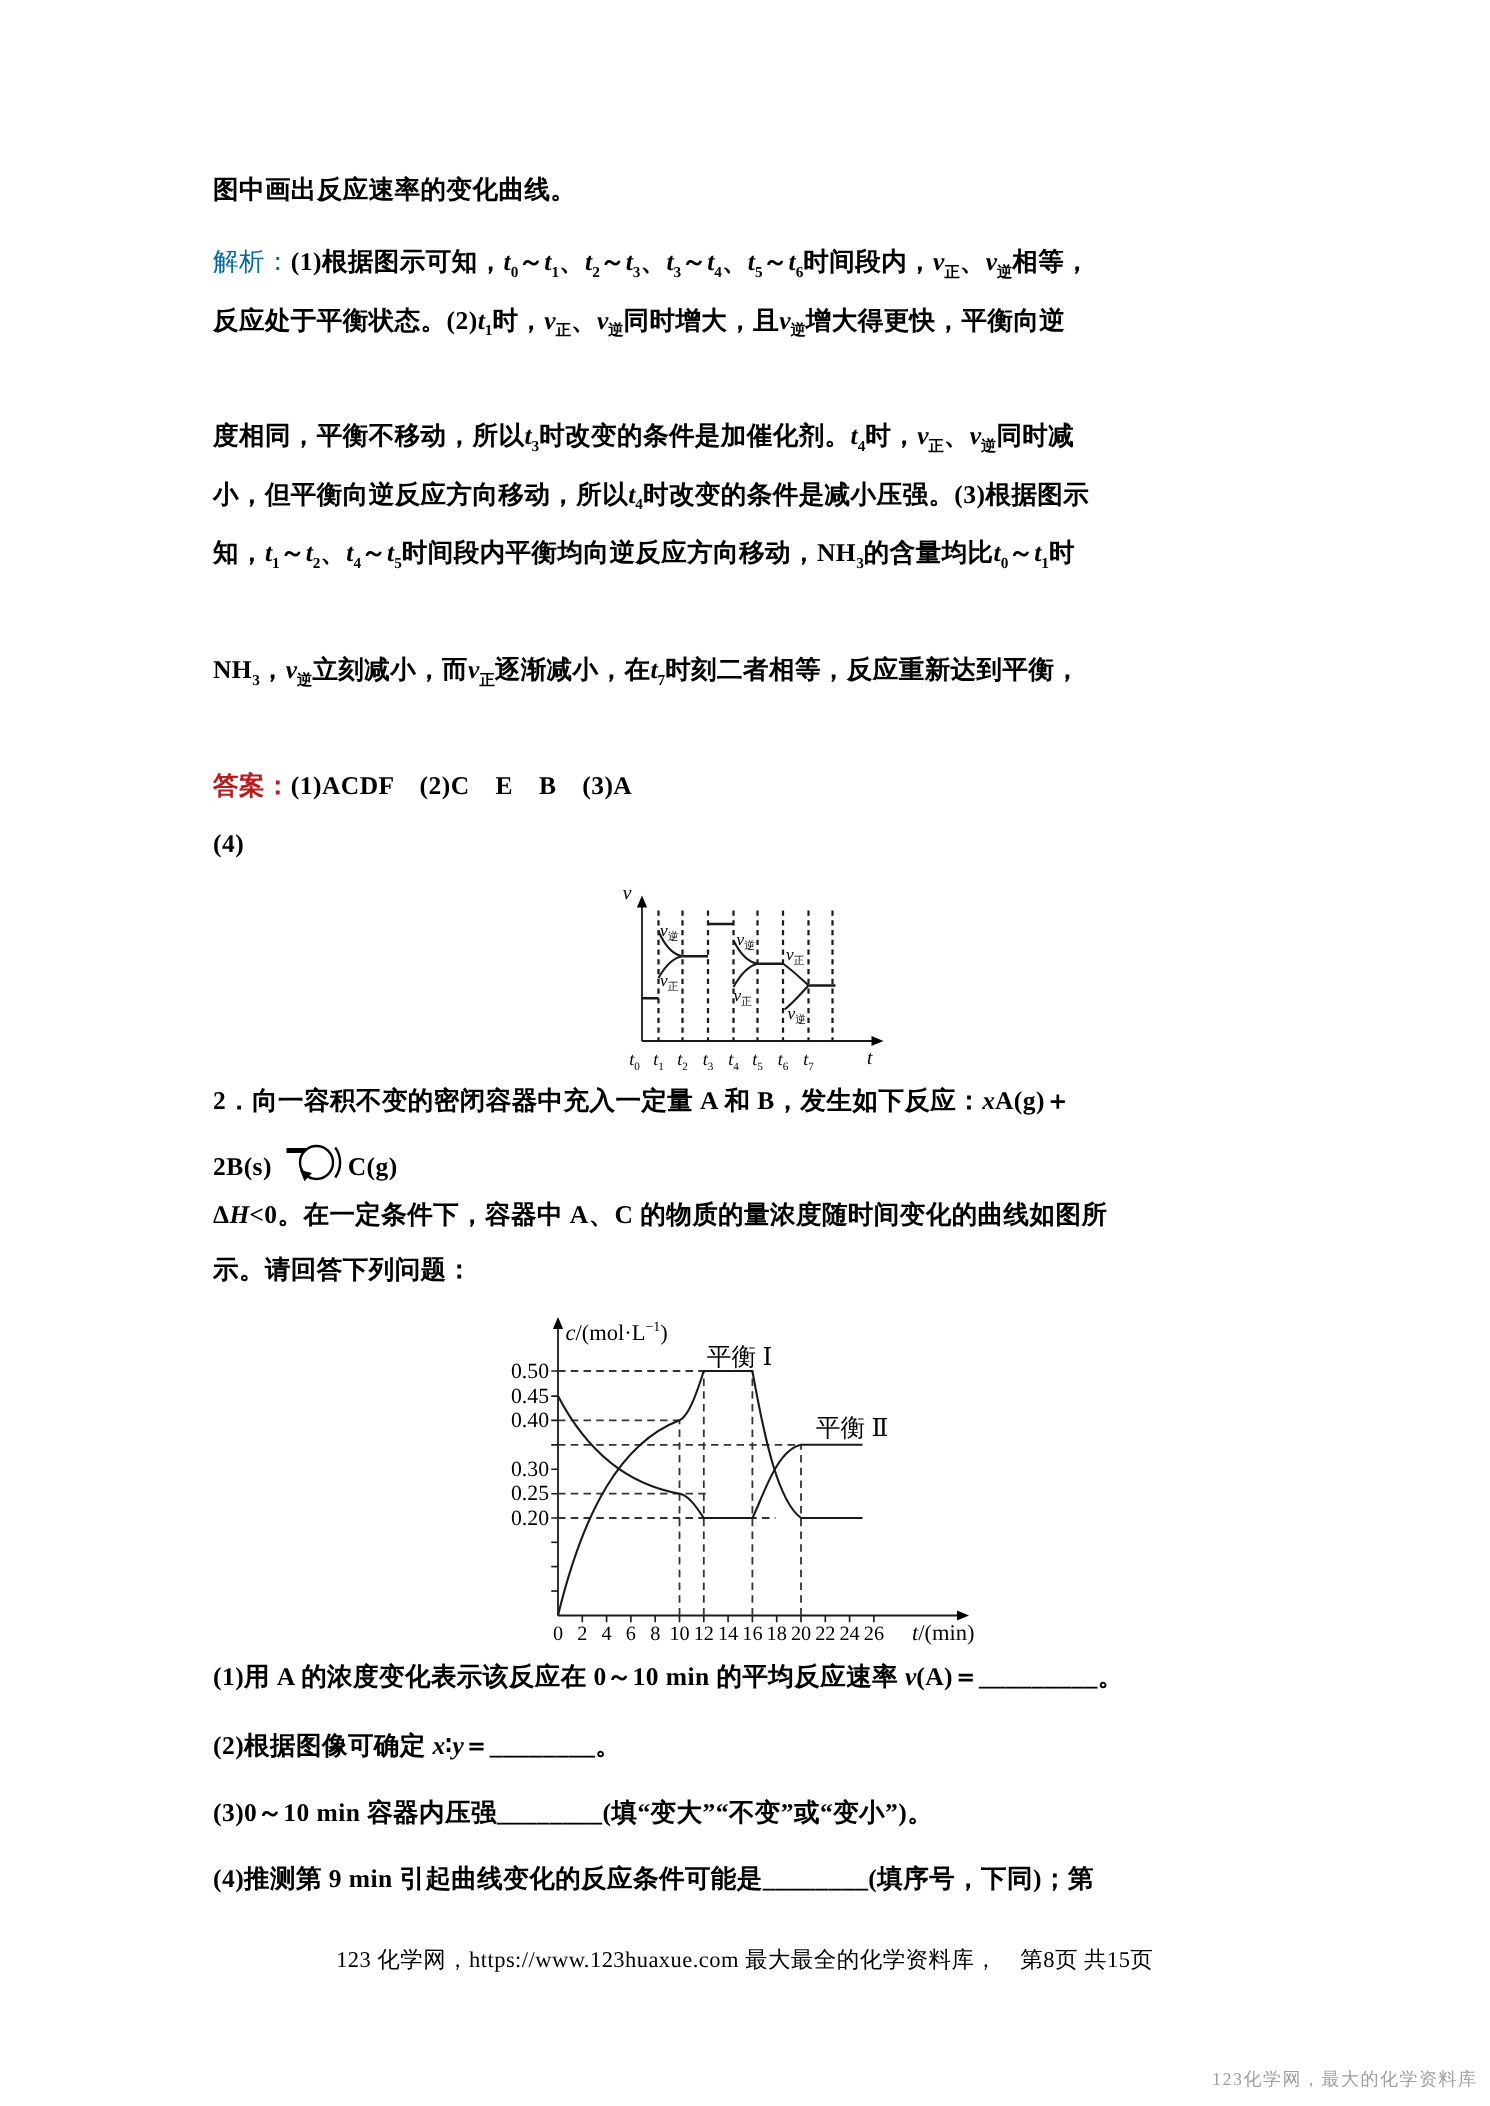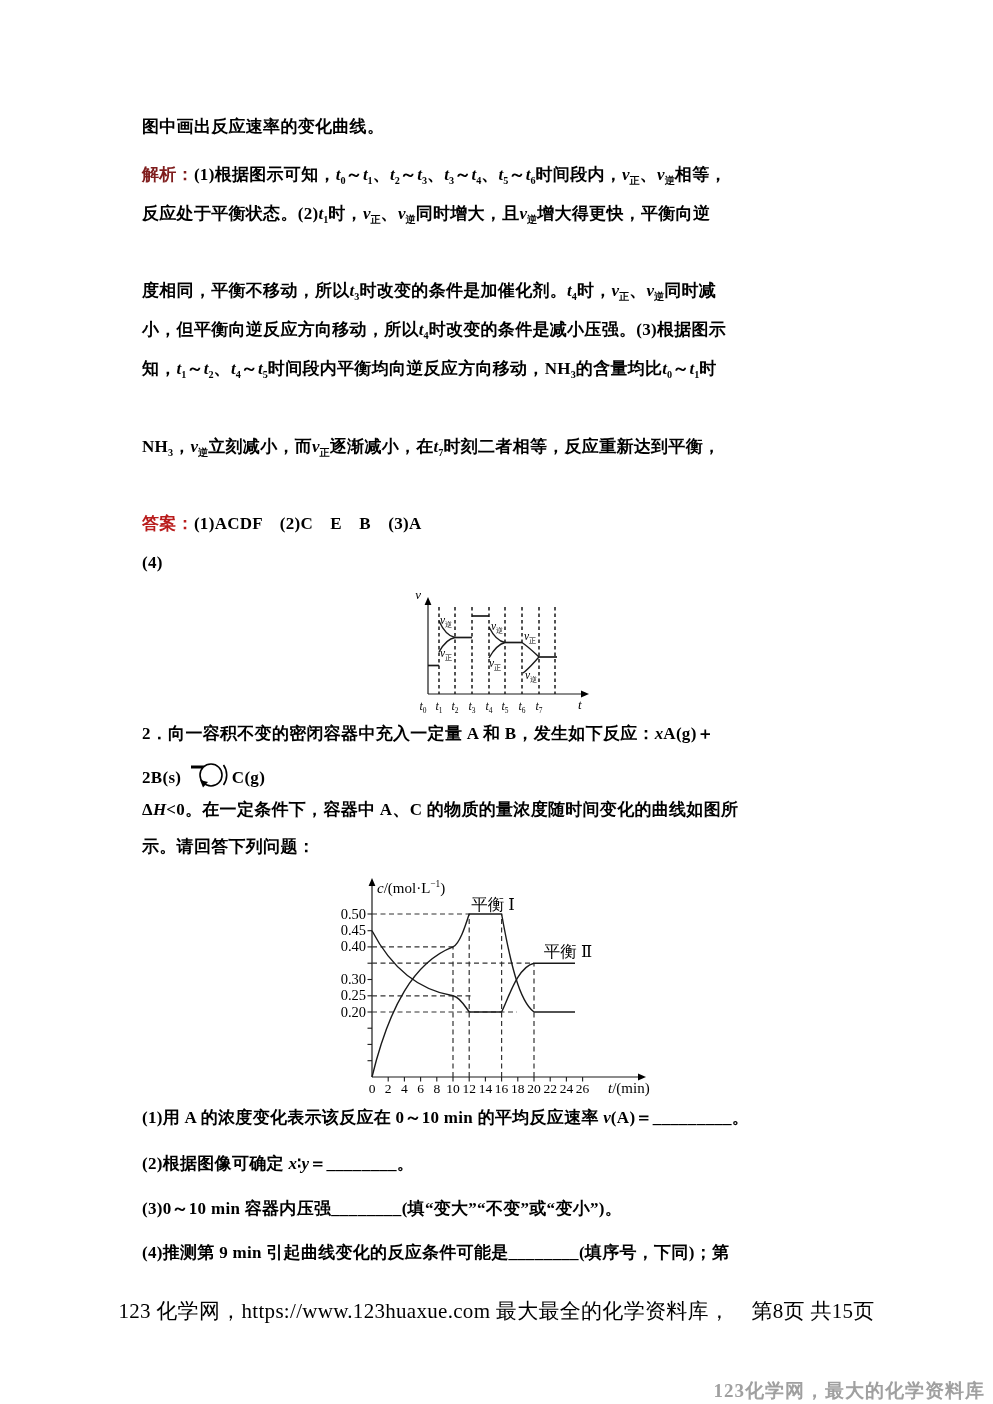--- a/index.html
+++ b/index.html
@@ -2,25 +2,25 @@
 <html><head>
 <meta charset="utf-8">
 <style>
   html,body{margin:0;padding:0;background:#ffffff;}
   .page{position:relative;width:993px;height:1404px;background:#fff;overflow:hidden;
         font-family:"Liberation Serif","DejaVu Serif",serif;color:#000;}
   .tl{position:absolute;left:142px;width:712px;font-size:17px;font-weight:600;
       white-space:nowrap;line-height:26px;letter-spacing:0.3px;}
   .tl i{font-style:italic;letter-spacing:0;}
   .tl sub{font-size:60%;letter-spacing:0;}
-  .lbl-blue{color:#7f1d1d;font-weight:700;}
+  .lbl-blue{color:#0369a1;font-weight:400;}
   .lbl-red{color:#b91c1c;font-weight:700;}
   .footer{position:absolute;left:0;top:1297px;width:993px;text-align:center;
-          font-size:21px;font-weight:400;letter-spacing:0.3px;}
-  .watermark{position:absolute;right:8px;top:1378px;font-size:19px;font-weight:700;
+          font-size:15px;font-weight:400;letter-spacing:0.3px;}
+  .watermark{position:absolute;right:8px;top:1378px;font-size:12px;font-weight:400;
              color:#a0a0a0;letter-spacing:1px;}
   svg.fig{position:absolute;font-family:"Liberation Serif","DejaVu Serif",serif;}
   .eqglyph{display:inline-block;vertical-align:-7px;margin:0 2px;}
 </style>
 </head>
 <body>
 
 <div class="page">
 
   <div class="tl" style="top:114px">

